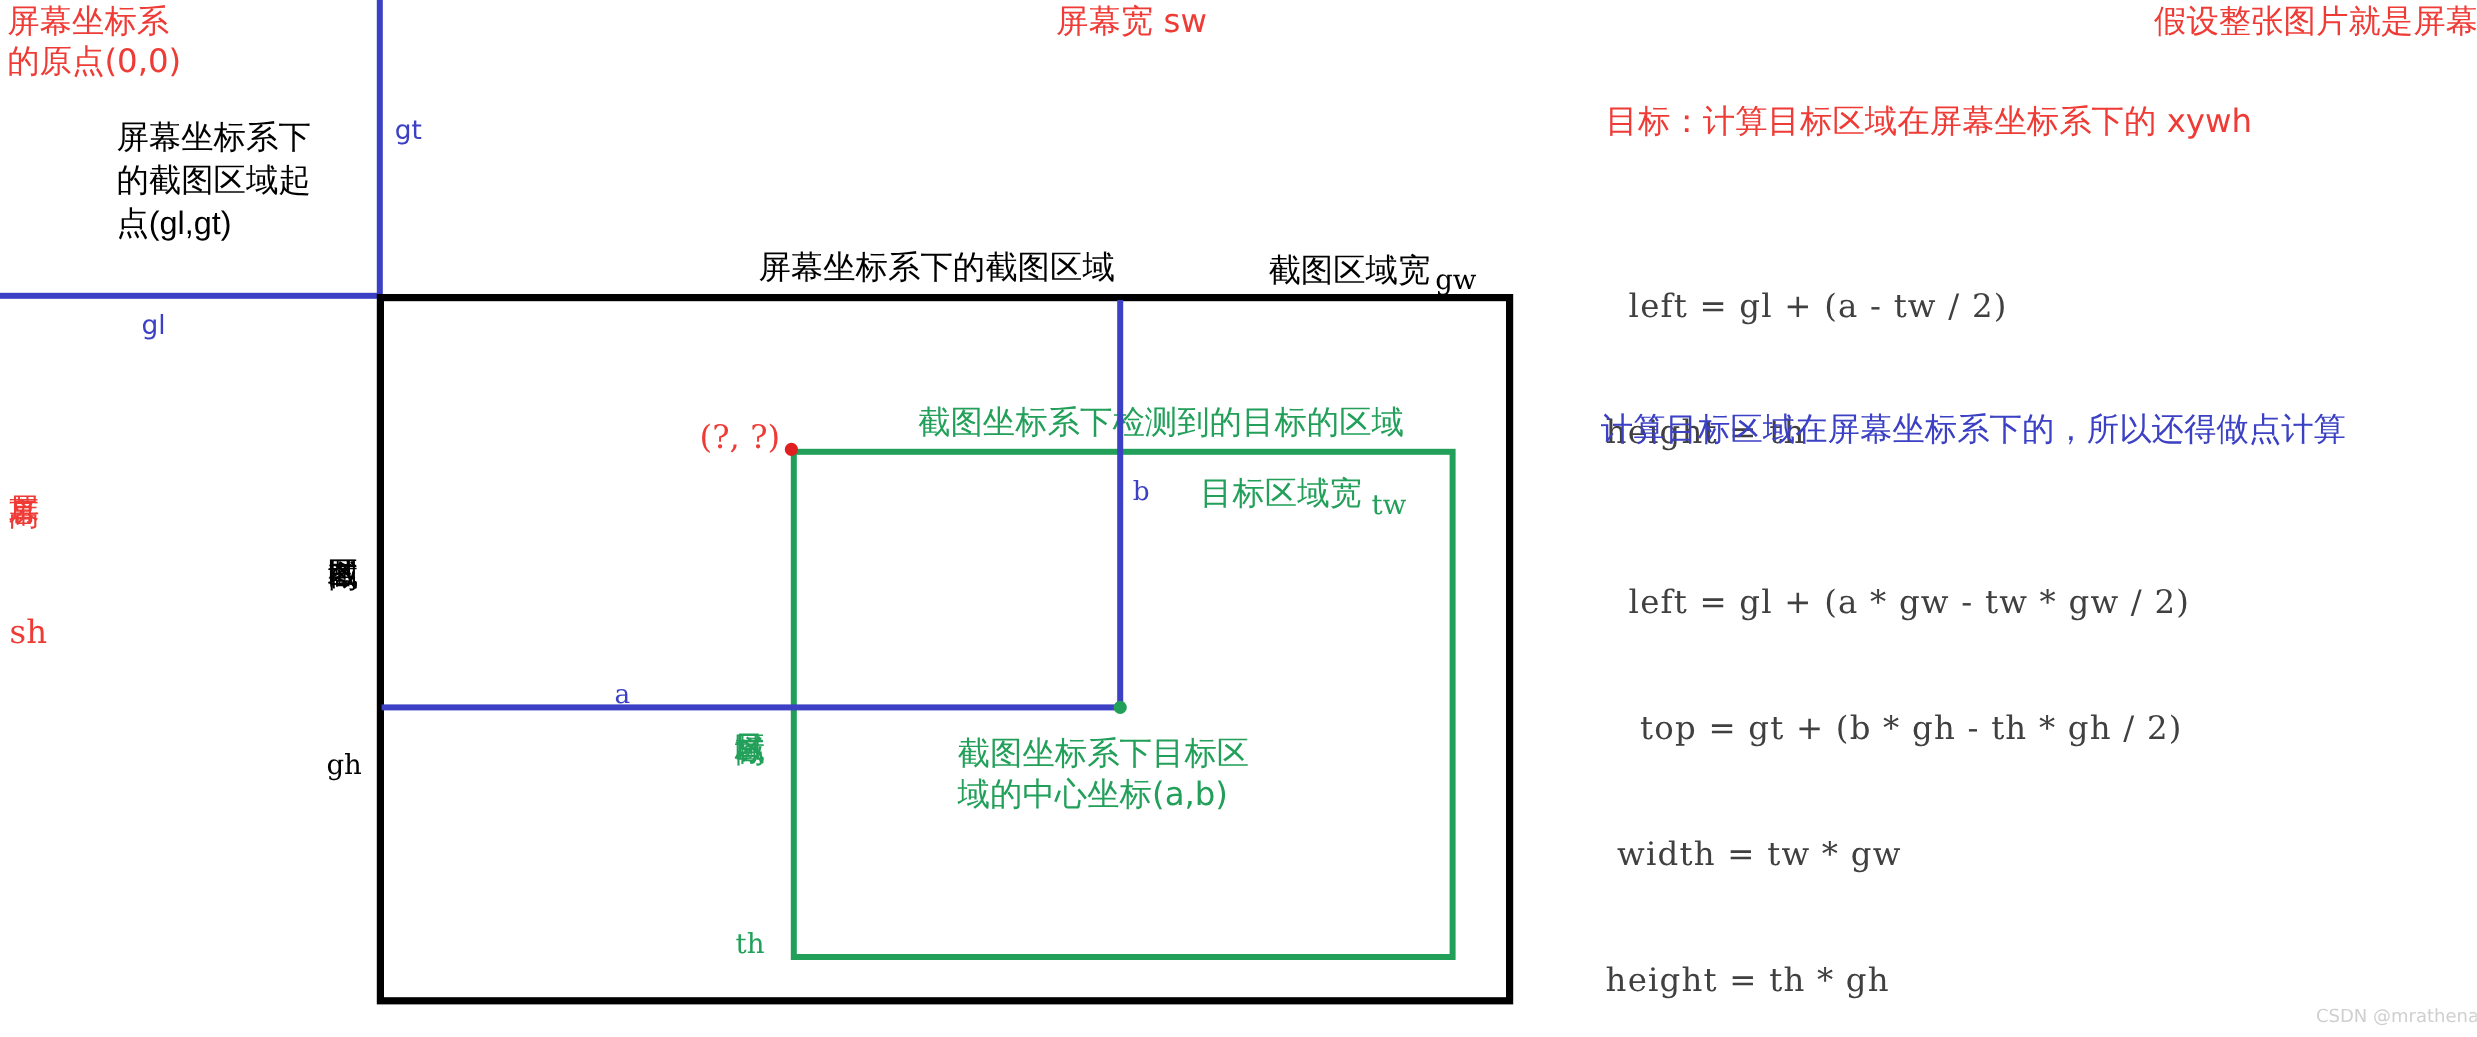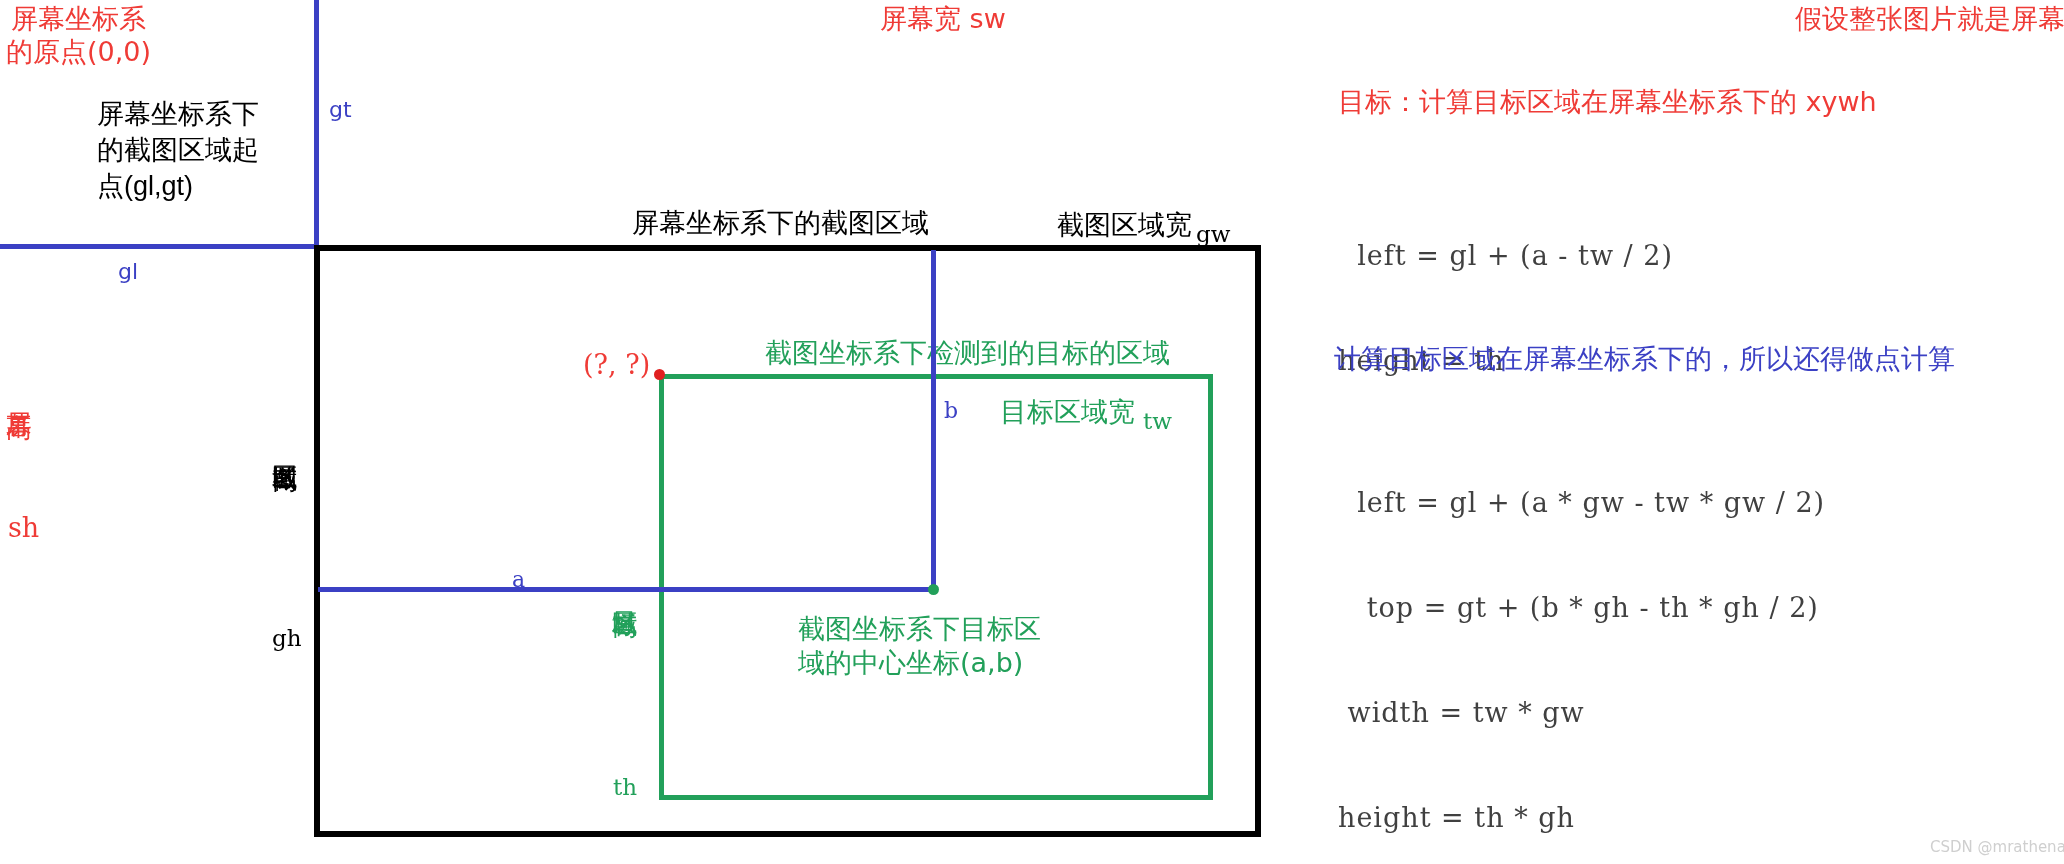--- a/index.html
+++ b/index.html
@@ -101,21 +101,21 @@
     font-family: "DejaVu Sans", "Liberation Sans", sans-serif;
     font-size: 15px;
     white-space: pre;
   }
 </style>
 </head>
 <body>
 
 <div id="canvas">
 
-  <div class="abs t-red" style="left:6px; top:2px;text-align:center;">屏幕坐标系
+  <div class="abs t-red" style="left:6px; top:2px;">屏幕坐标系
 的原点(0,0)</div>
 
   <div class="abs t-red" style="left:880px; top:2px;">屏幕宽 sw</div>
 
   <div class="abs t-red" style="left:1795px; top:2px;">假设整张图片就是屏幕</div>
 
   <div class="abs t-black" style="left:97px; top:96px;">屏幕坐标系下
 的截图区域起
 点(gl,gt)</div>
 

